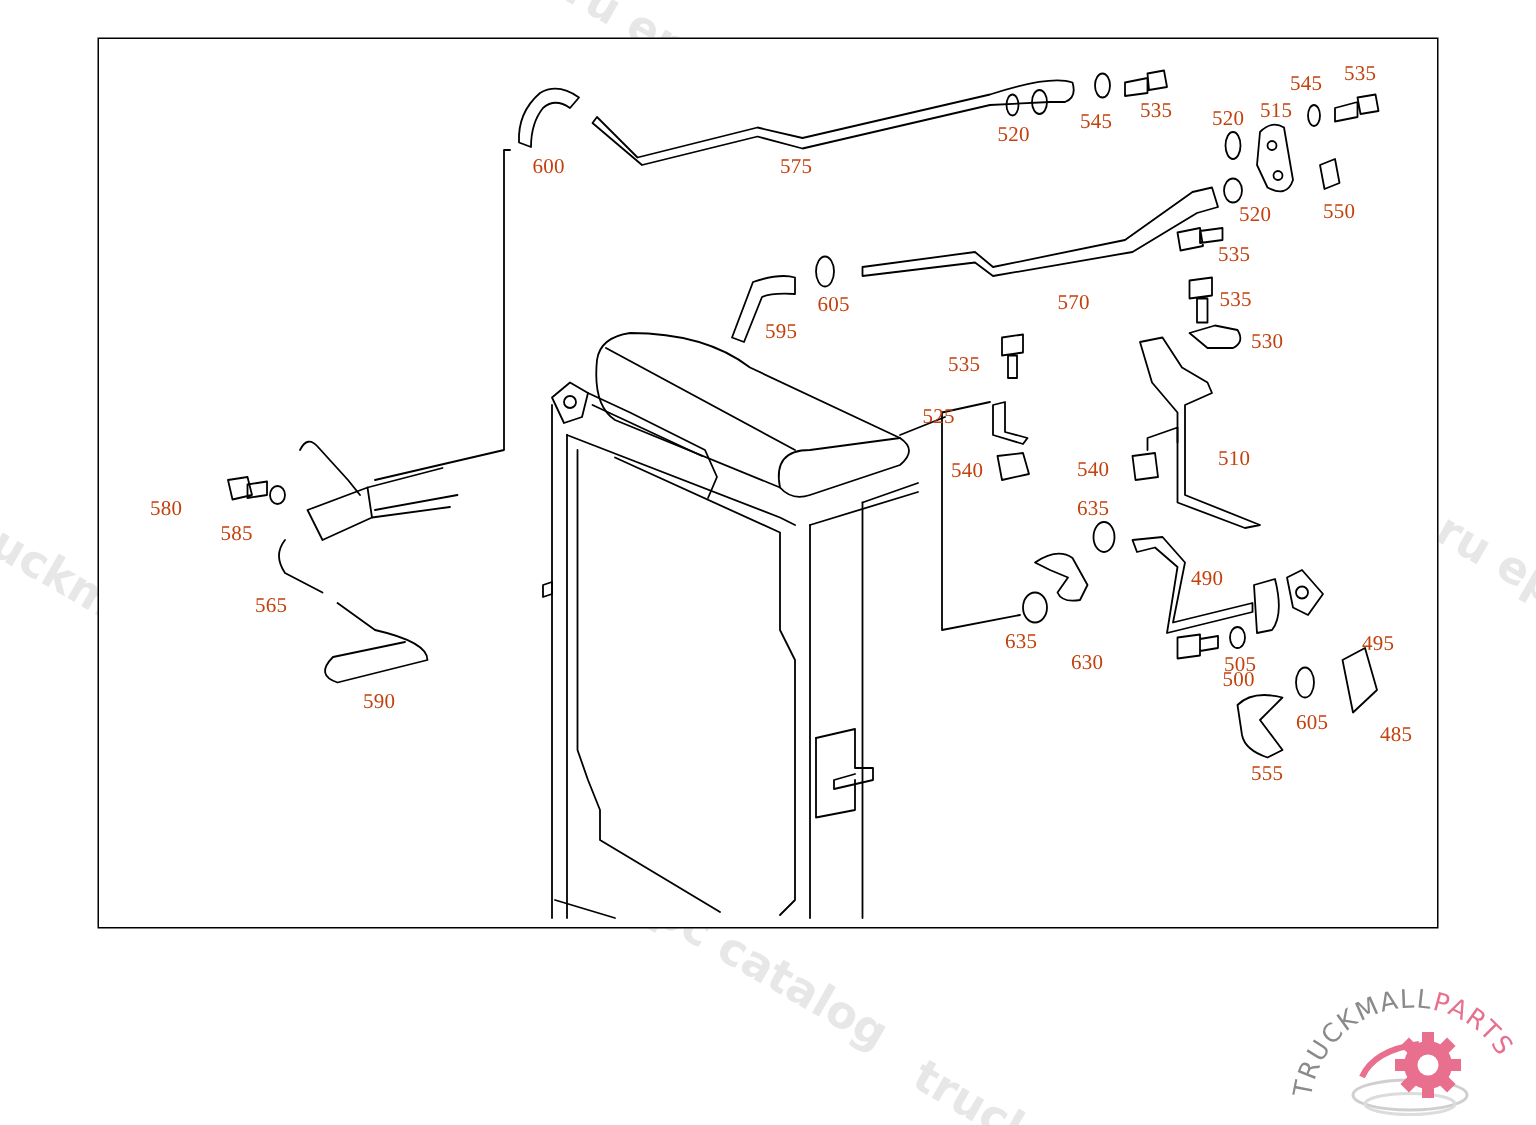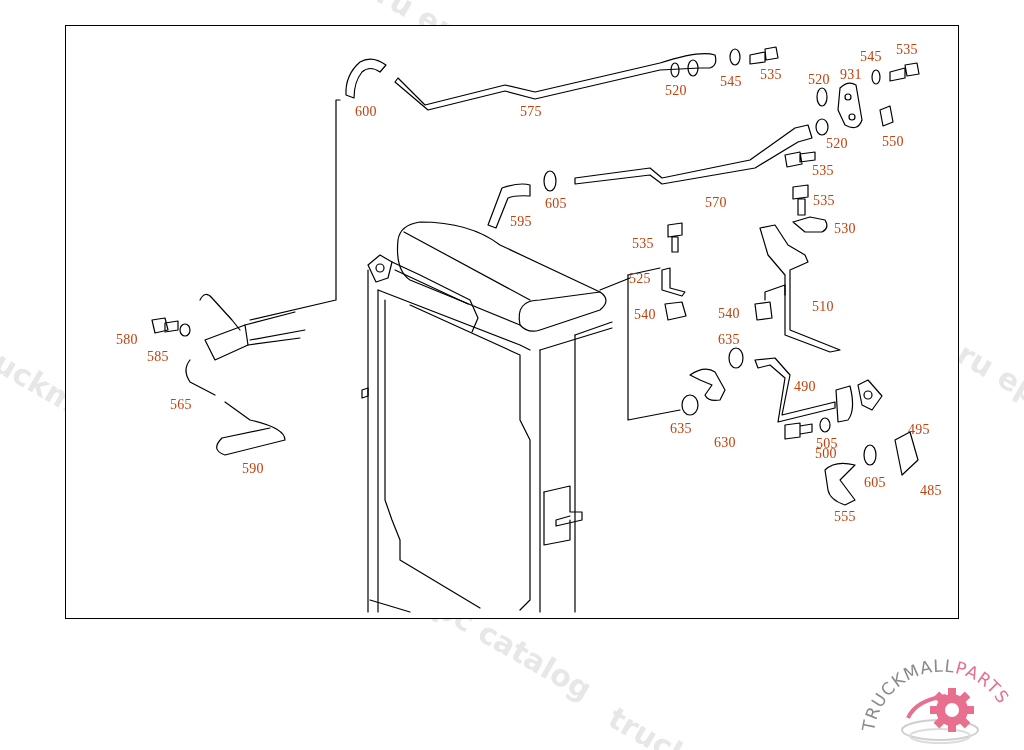--- a/index.html
+++ b/index.html
@@ -118,45 +118,45 @@
 </svg>
 
 <div class="lbl" style="left:355px; top:105px;">600</div>
 <div class="lbl" style="left:520px; top:105px;">575</div>
 <div class="lbl" style="left:665px; top:84px;">520</div>
 <div class="lbl" style="left:720px; top:75px;">545</div>
 <div class="lbl" style="left:760px; top:68px;">535</div>
 <div class="lbl" style="left:860px; top:50px;">545</div>
 <div class="lbl" style="left:896px; top:43px;">535</div>
 <div class="lbl" style="left:808px; top:73px;">520</div>
-<div class="lbl" style="left:840px; top:68px;">931</div>
+<div class="lbl" style="left:840px; top:68px;">515</div>
 <div class="lbl" style="left:882px; top:135px;">550</div>
 <div class="lbl" style="left:826px; top:137px;">520</div>
 <div class="lbl" style="left:812px; top:164px;">535</div>
 <div class="lbl" style="left:705px; top:196px;">570</div>
 <div class="lbl" style="left:545px; top:197px;">605</div>
 <div class="lbl" style="left:510px; top:215px;text-align:right;">595</div>
 <div class="lbl" style="left:632px; top:237px;">535</div>
 <div class="lbl" style="left:834px; top:222px;">530</div>
 <div class="lbl" style="left:813px; top:194px;">535</div>
-<div class="lbl" style="left:629px; top:272px;">525</div>
+<div class="lbl" style="left:615px; top:272px;">525</div>
 <div class="lbl" style="left:634px; top:308px;">540</div>
 <div class="lbl" style="left:718px; top:307px;">540</div>
 <div class="lbl" style="left:812px; top:300px;">510</div>
 <div class="lbl" style="left:718px; top:333px;">635</div>
 <div class="lbl" style="left:794px; top:380px;">490</div>
 <div class="lbl" style="left:670px; top:422px;">635</div>
 <div class="lbl" style="left:714px; top:436px;">630</div>
 <div class="lbl" style="left:908px; top:423px;">495</div>
 <div class="lbl" style="left:816px; top:437px;text-align:center;">505</div>
 <div class="lbl" style="left:776px; top:447px;margin-left:39px;">500</div>
 <div class="lbl" style="left:864px; top:476px;">605</div>
 <div class="lbl" style="left:903px; top:484px;margin-left:17px;">485</div>
 <div class="lbl" style="left:834px; top:510px;text-align:right;">555</div>
-<div class="lbl" style="left:116px; top:333px;">580</div>
+<div class="lbl" style="left:100px; top:333px;">580</div>
 <div class="lbl" style="left:147px; top:350px;">585</div>
 <div class="lbl" style="left:170px; top:398px;">565</div>
 <div class="lbl" style="left:242px; top:462px;">590</div>
 
 <div id="logo">
   <svg width="168" height="102" viewBox="0 0 168 102">
     <defs>
       <path id="arc" d="M18,84 A68,68 0 0 1 150,70"></path>
     </defs>
     <text font-family="DejaVu Sans, sans-serif" font-size="17" fill="#8a8a8a" letter-spacing="1">

